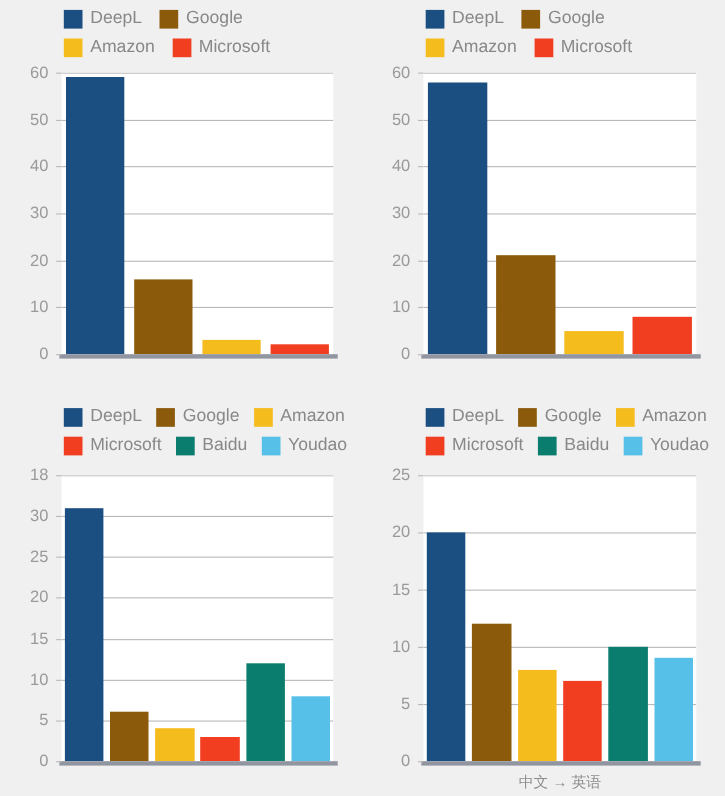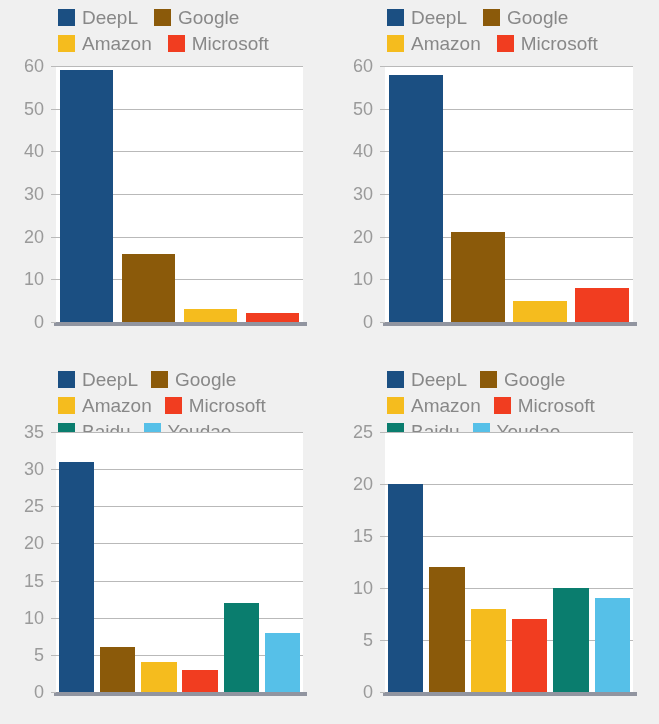--- a/index.html
+++ b/index.html
@@ -44,41 +44,41 @@
   .legend.legend-6 .legend-item {
     margin-right: 13px;
   }
   .legend-swatch {
     width: 17px;
     height: 17px;
     margin-right: 7px;
     flex: none;
   }
   .legend-label {
-    font-size: 19px;
+    font-size: 16px;
     color: #888888;
     white-space: nowrap;
     line-height: 1;
   }
   .plot-area {
     position: absolute;
     background: #ffffff;
     overflow: hidden;
   }
   .gridline {
     position: absolute;
     left: 0;
     right: 0;
     height: 1px;
     background: #b9b9b9;
   }
   .ytick {
     position: absolute;
     right: 0;
-    font-size: 18px;
+    font-size: 15px;
     color: #9a9a9a;
     transform: translateY(-50%);
     white-space: nowrap;
     text-align: right;
   }
   .ytickmark {
     position: absolute;
     width: 5px;
     height: 1px;
     background: #b9b9b9;
@@ -288,21 +288,21 @@
       <div class="ytick" style="top: 255.714px; right: 285px;">10</div>
       <div class="ytickmark" style="position: absolute; left: 51px; top: 255.714px;"></div>
       <div class="ytick" style="top: 218.571px; right: 285px;">15</div>
       <div class="ytickmark" style="position: absolute; left: 51px; top: 218.571px;"></div>
       <div class="ytick" style="top: 181.429px; right: 285px;">20</div>
       <div class="ytickmark" style="position: absolute; left: 51px; top: 181.429px;"></div>
       <div class="ytick" style="top: 144.286px; right: 285px;">25</div>
       <div class="ytickmark" style="position: absolute; left: 51px; top: 144.286px;"></div>
       <div class="ytick" style="top: 107.143px; right: 285px;">30</div>
       <div class="ytickmark" style="position: absolute; left: 51px; top: 107.143px;"></div>
-      <div class="ytick" style="top: 70px; right: 285px;">35</div>
+      <div class="ytick" style="top: 70px; right: 285px;">18</div>
       <div class="ytickmark" style="position: absolute; left: 51px; top: 70px;"></div>
     </div>
     <div class="panel">
       <div class="legend legend-6">
         <div class="legend-item">
           <span class="legend-swatch" style="background: rgb(27, 79, 130);"></span>
           <span class="legend-label">DeepL</span>
         </div>
         <div class="legend-item">
           <span class="legend-swatch" style="background: rgb(139, 90, 10);"></span>
@@ -358,14 +358,15 @@
       <div class="ytick" style="top: 278px; right: 286px;">5</div>
       <div class="ytickmark" style="position: absolute; left: 51px; top: 278px;"></div>
       <div class="ytick" style="top: 226px; right: 286px;">10</div>
       <div class="ytickmark" style="position: absolute; left: 51px; top: 226px;"></div>
       <div class="ytick" style="top: 174px; right: 286px;">15</div>
       <div class="ytickmark" style="position: absolute; left: 51px; top: 174px;"></div>
       <div class="ytick" style="top: 122px; right: 286px;">20</div>
       <div class="ytickmark" style="position: absolute; left: 51px; top: 122px;"></div>
       <div class="ytick" style="top: 70px; right: 286px;">25</div>
       <div class="ytickmark" style="position: absolute; left: 51px; top: 70px;"></div>
+      <div class="xlabel" style="left: 56px; width: 248px; top: 340px;">中文 → 英语</div>
     </div>
   </div>
 
 </body></html>

